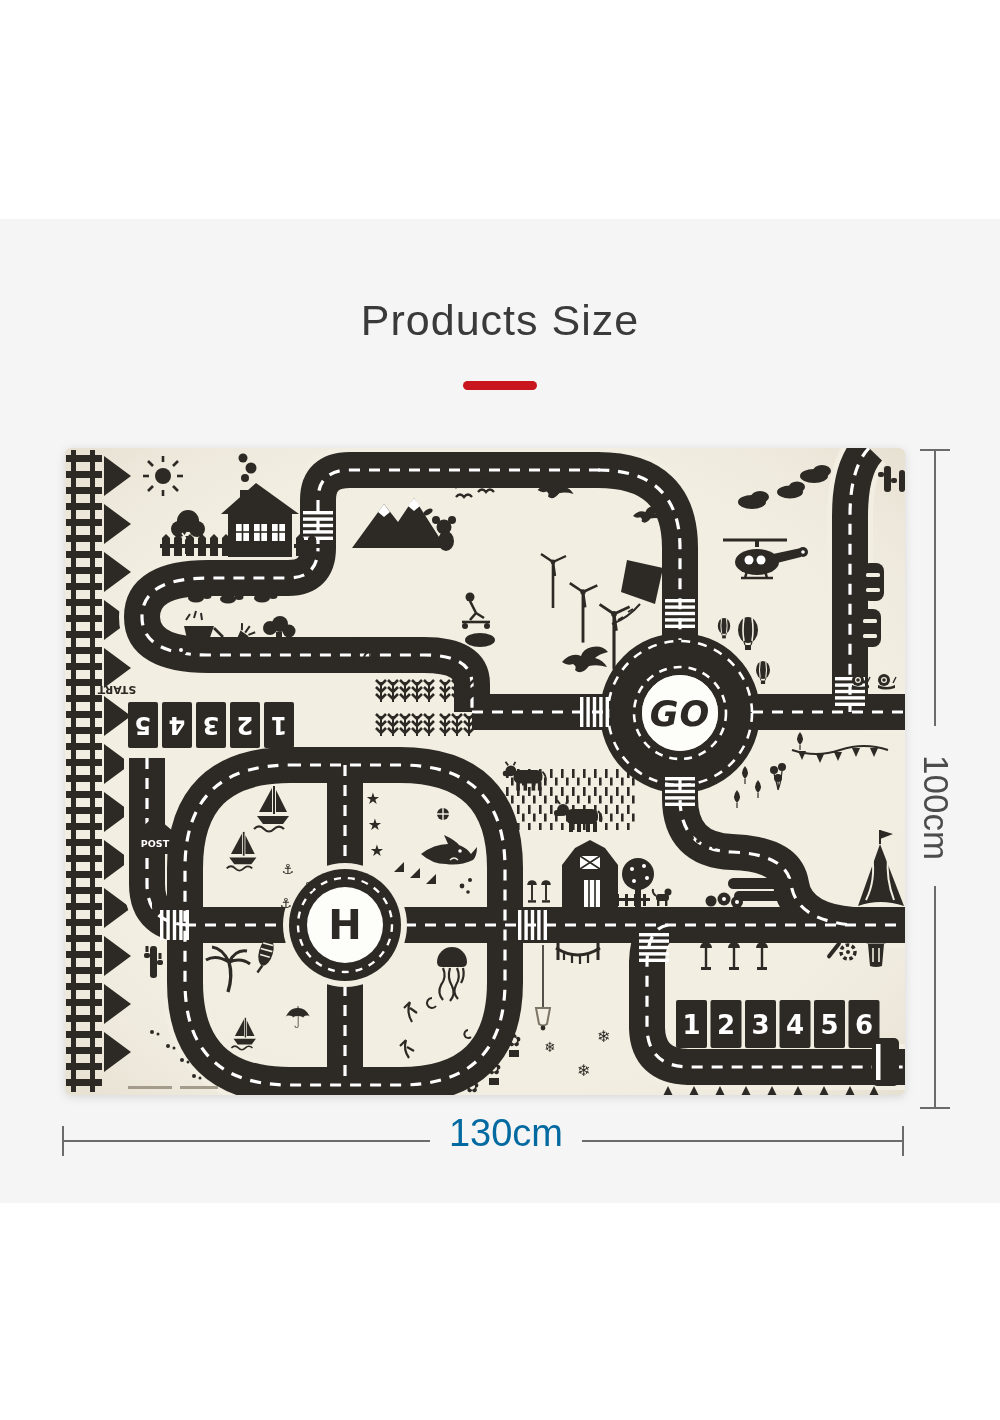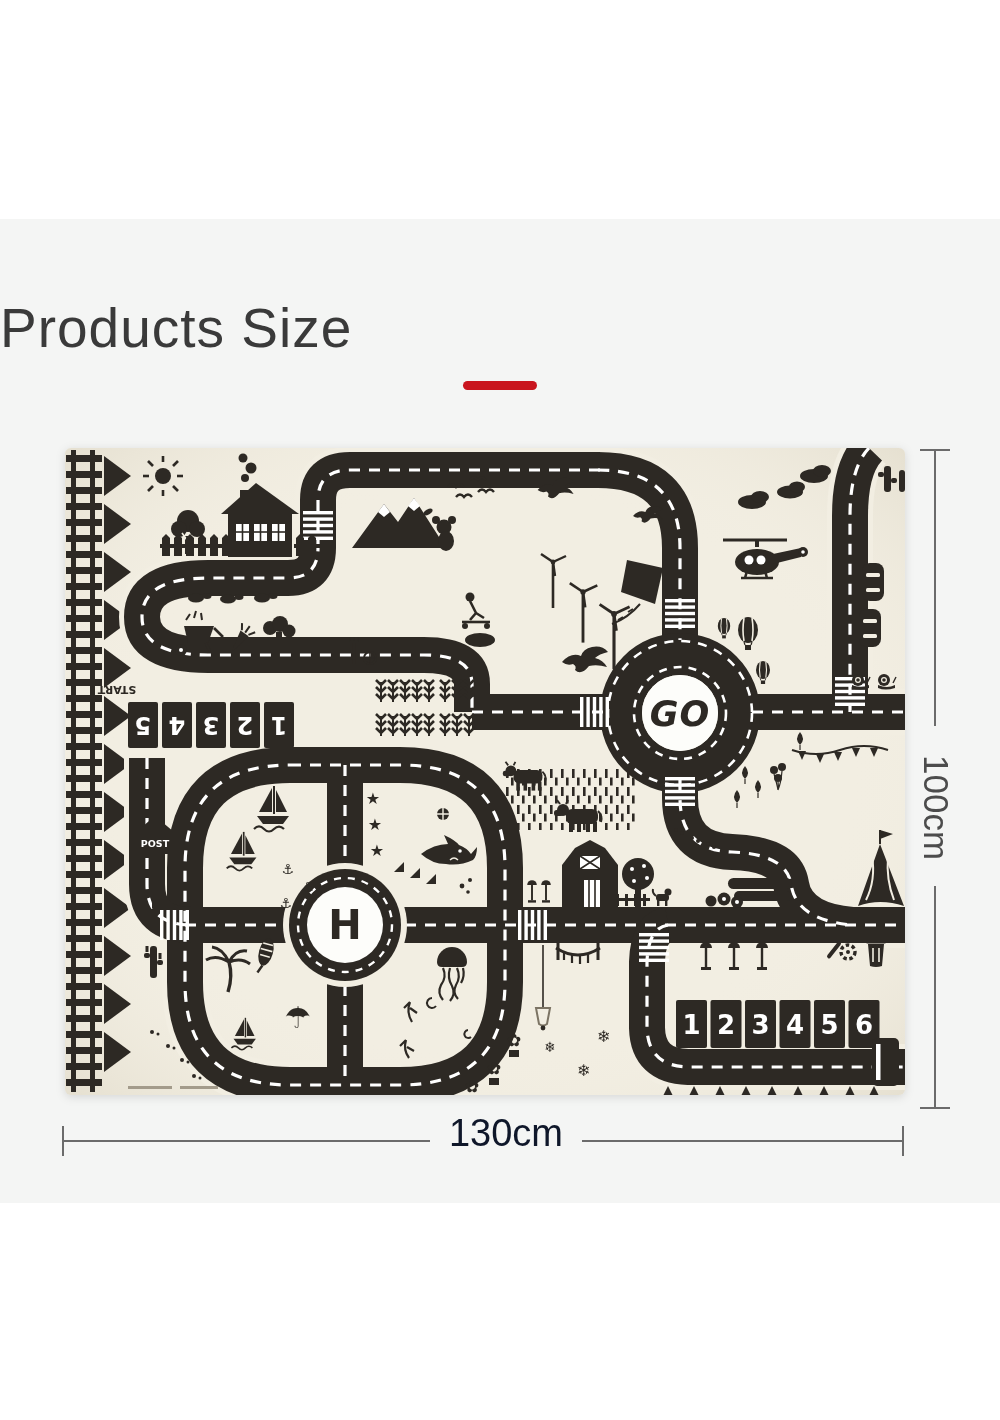--- a/index.html
+++ b/index.html
@@ -1,25 +1,25 @@
 <!DOCTYPE html>
 <html><head>
 <meta charset="utf-8">
 <style>
   html,body{margin:0;padding:0;background:#ffffff;}
   #stage{position:relative;width:1000px;height:1420px;background:#ffffff;
          font-family:"Liberation Sans",sans-serif;overflow:hidden;}
   .gray-panel{position:absolute;left:0;top:219px;width:1000px;height:984px;background:#f4f5f4;}
-  .title{position:absolute;left:0;top:296px;width:100%;text-align:left;
-         font-size:55px;color:#3a3a3a;letter-spacing:1px;font-weight:400;}
+  .title{position:absolute;left:0;top:296px;width:100%;text-align:center;
+         font-size:43px;color:#3a3a3a;letter-spacing:1px;font-weight:400;}
   .accent-bar{position:absolute;top:381px;left:463px;width:74px;height:9px;
               border-radius:4.5px;background:#c9151e;}
   .dl{position:absolute;background:#6b6b6b;}
   .dim-text-h{position:absolute;left:430px;top:1112px;width:152px;text-align:center;
-              font-size:38px;color:#0f172a;}
+              font-size:38px;color:#0369a1;}
   .dim-text-v{position:absolute;left:910px;top:726px;height:164px;width:46px;
               writing-mode:vertical-rl;text-align:center;font-size:35px;color:#4c4c4c;}
   svg.mat{position:absolute;left:65px;top:448px;width:840px;height:647px;
           filter:drop-shadow(0 2px 5px rgba(0,0,0,0.12));}
   
   .rc{fill:none;stroke:#f2eee2;stroke-width:46;}
   .rd{fill:none;stroke:#2d2924;stroke-width:36;}
   .rl{fill:none;stroke:#ffffff;stroke-width:3.2;stroke-dasharray:11 9;}
   .ink{fill:#2d2924;}
   .wht{fill:#ffffff;}

